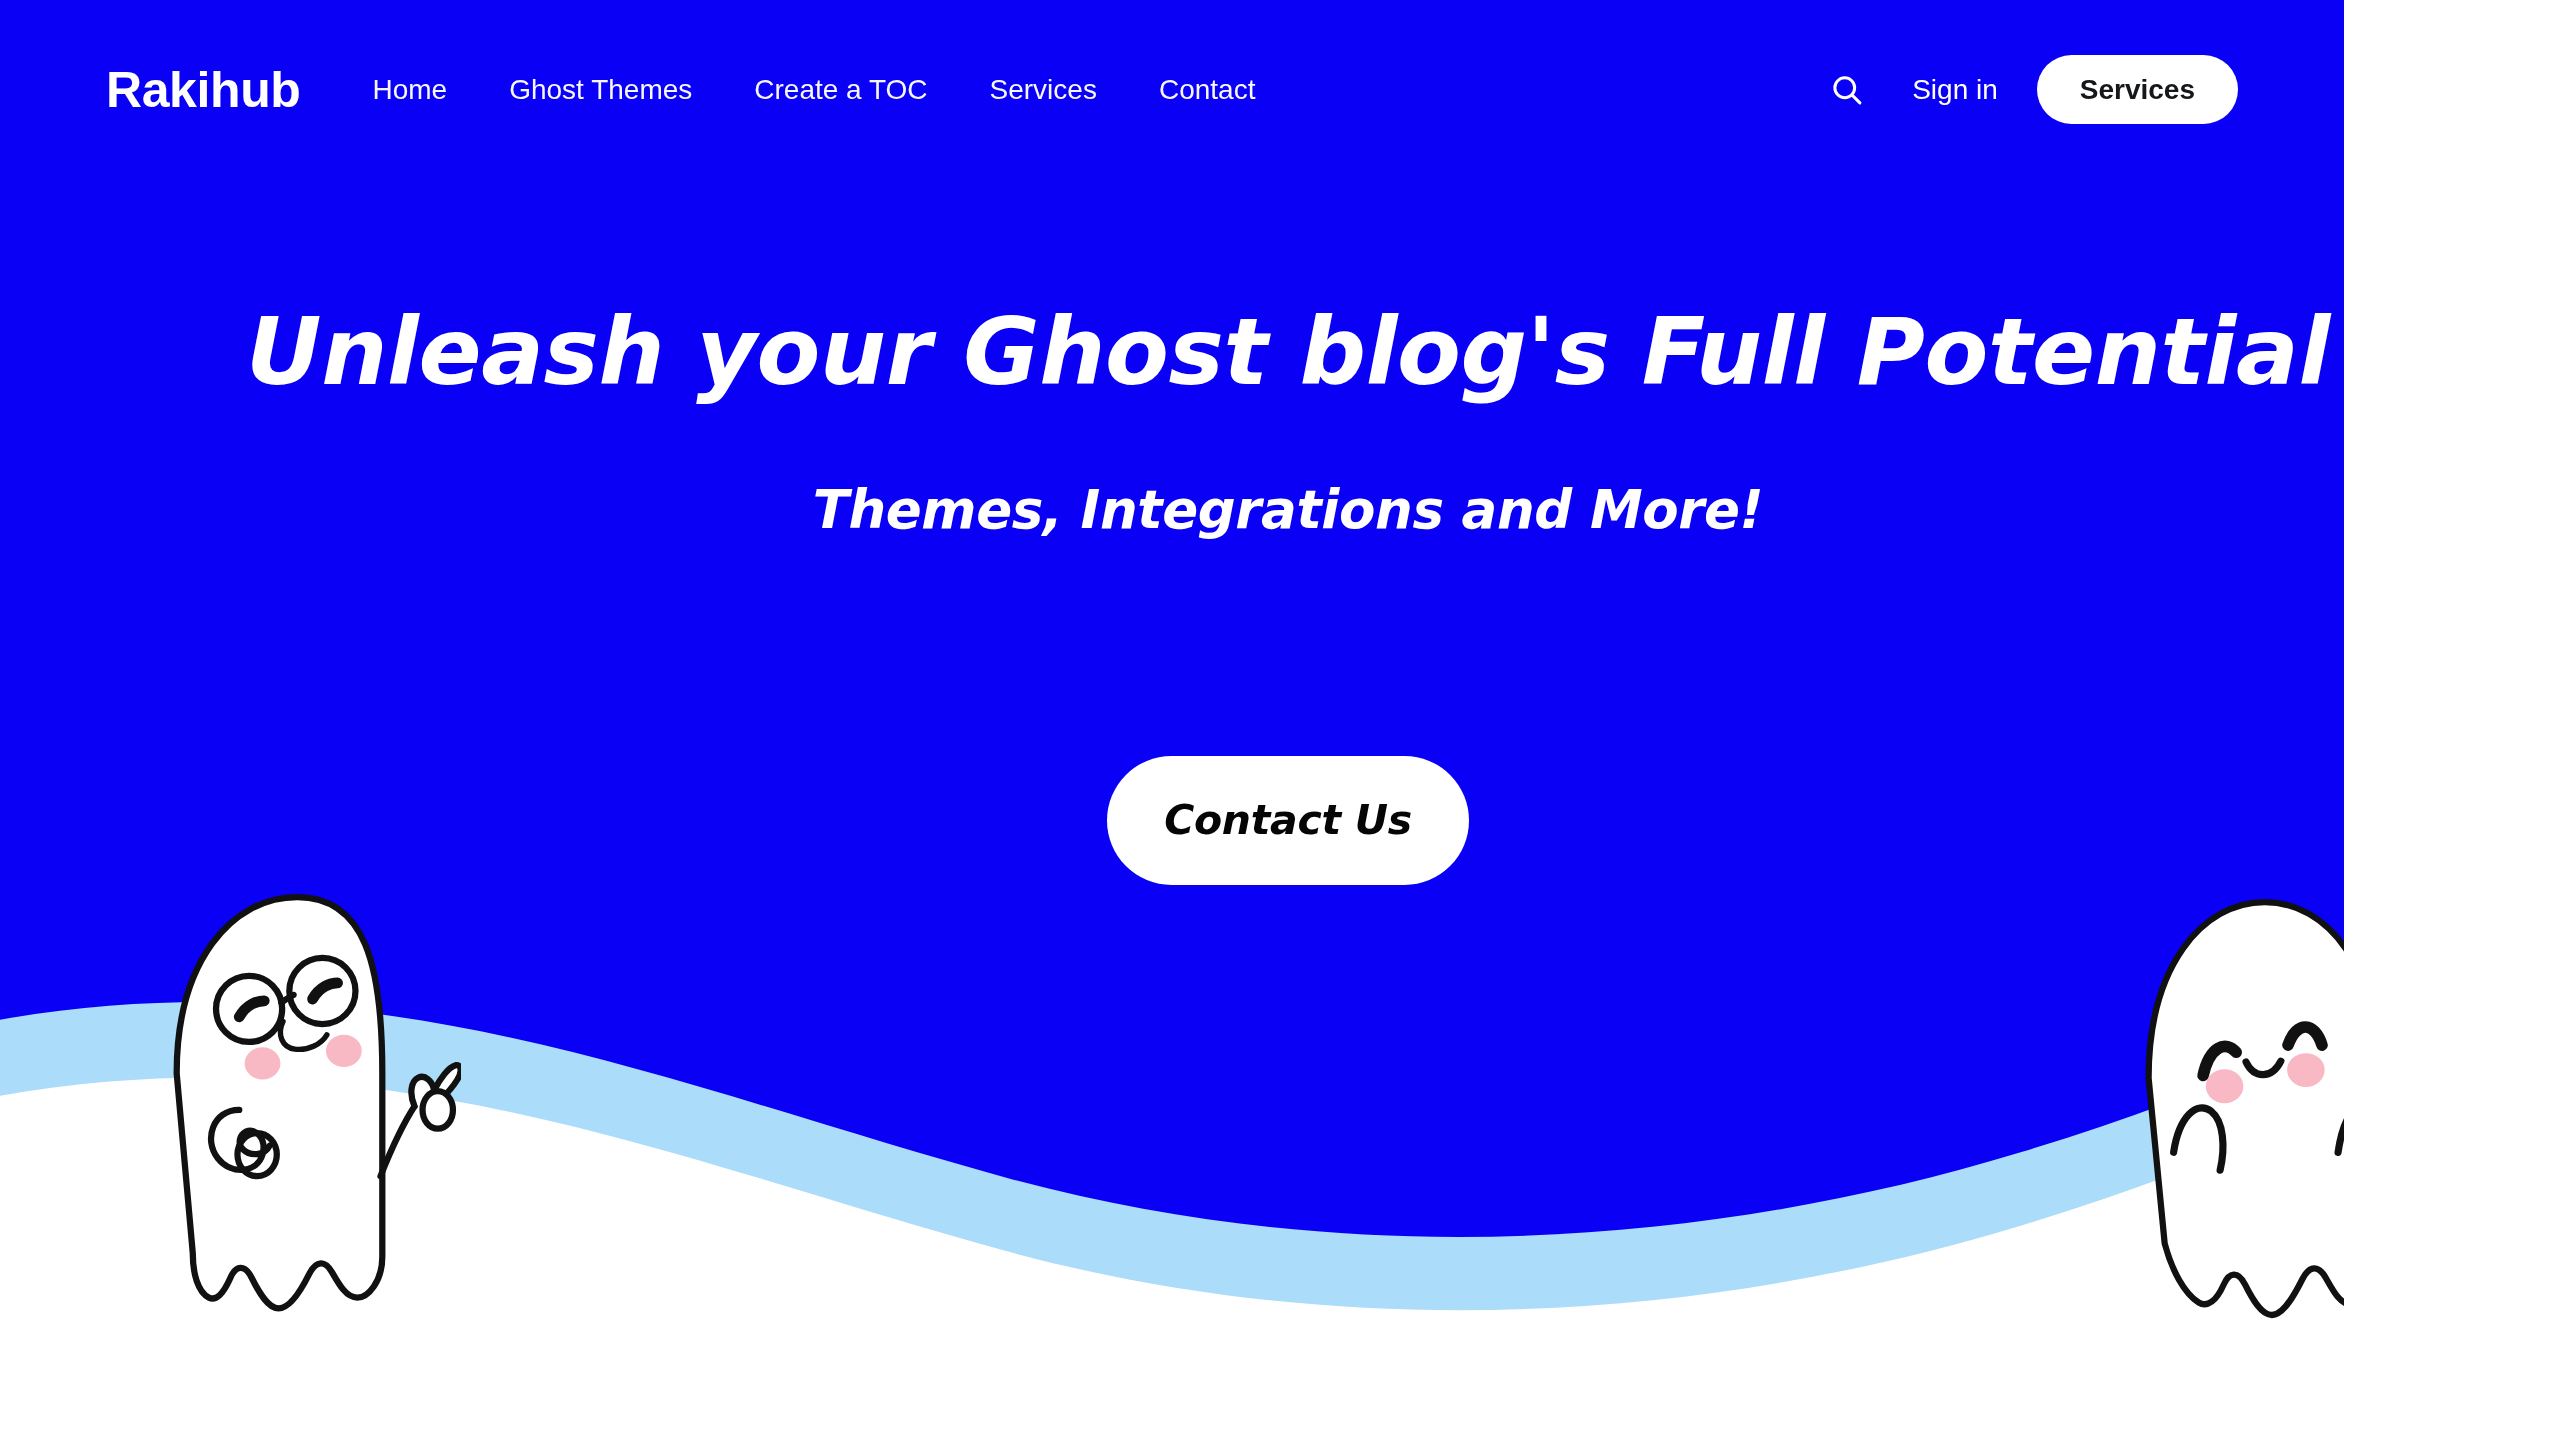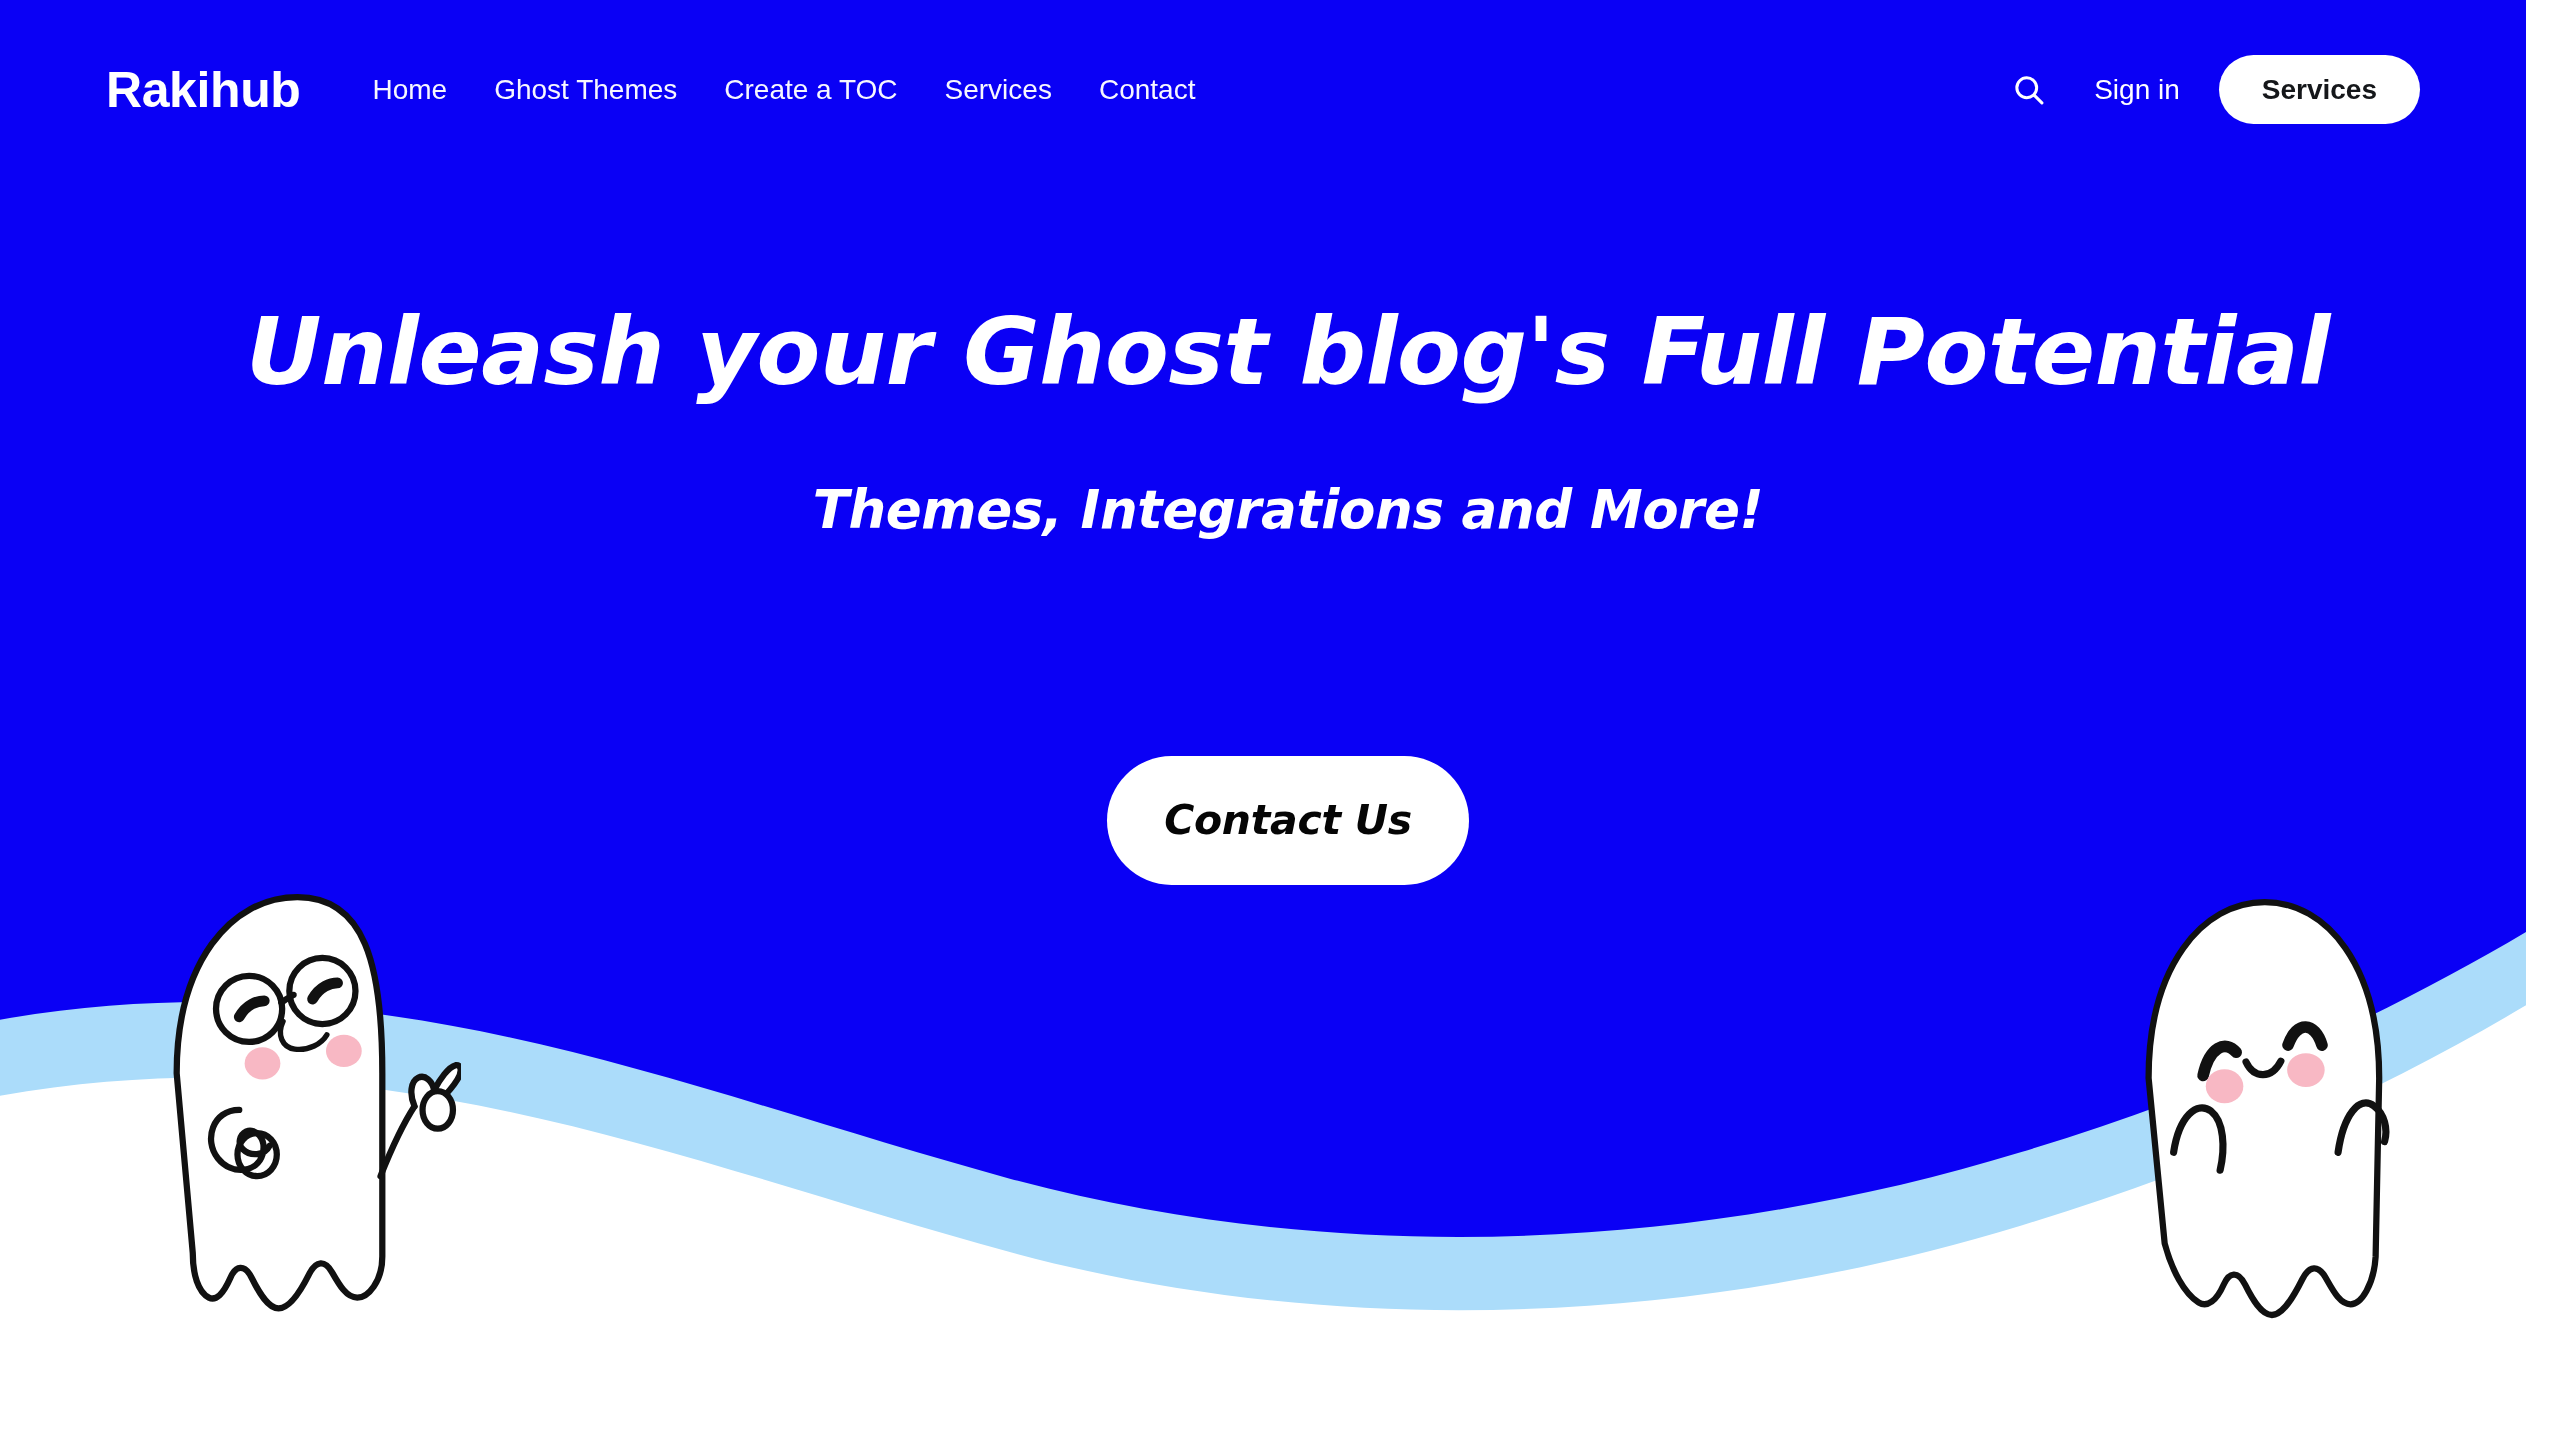--- a/index.html
+++ b/index.html
@@ -5,21 +5,21 @@
   * { margin:0; padding:0; box-sizing:border-box; }
   html, body {
     width:2576px; height:1449px;
     overflow:hidden;
     font-family:"Liberation Sans", sans-serif;
     background:#ffffff;
   }
 
   .page {
     position:relative;
-    width:2526px; height:1449px;
+    width:2344px; height:1449px;
     background:#b91c1c;
     overflow:hidden;
   }
 
   
   .hero-bg {
     position:absolute; inset:0;
     z-index:0;
   }
   .hero-bg svg { display:block; width:2576px; height:1449px; }
@@ -40,21 +40,21 @@
     letter-spacing:-0.4px;
     color:#ffffff;
     line-height:1;
     white-space:nowrap;
     text-decoration:none;
     margin-right:72px;
   }
   .main-nav {
     display:flex;
     align-items:flex-start;
-    gap:47px;
+    gap:62px;
   }
   .nav-link {
     font-size:28px;
     font-weight:500;
     color:#ffffff;
     text-decoration:none;
     white-space:nowrap;
     line-height:1;
     opacity:0.97;
   }

